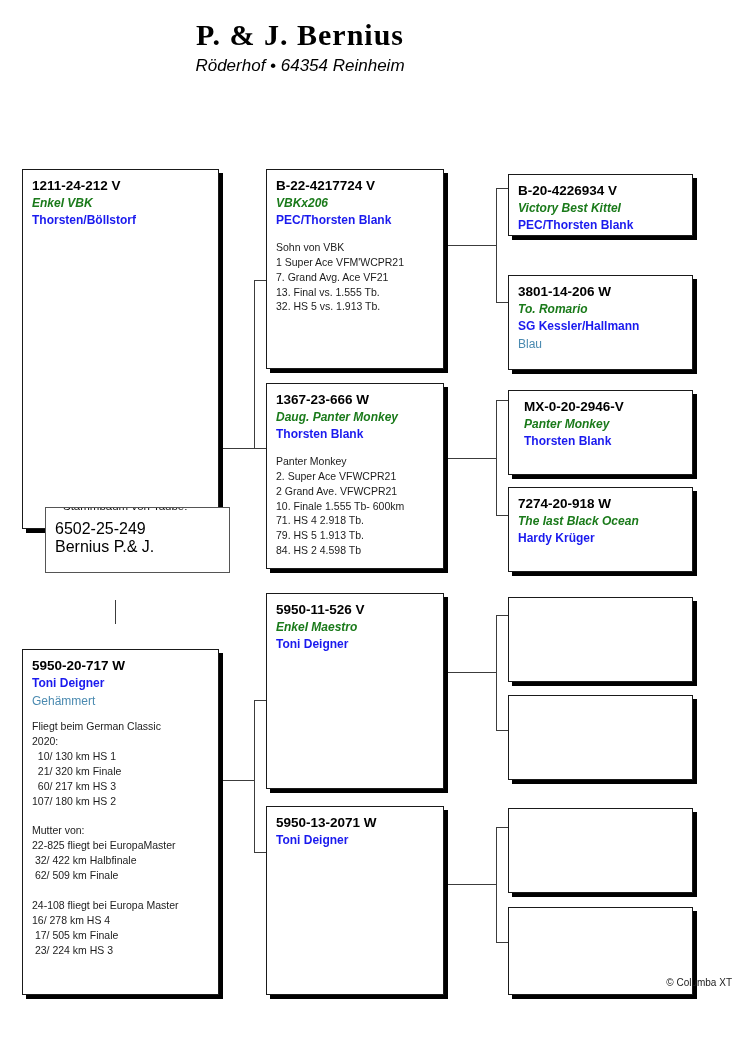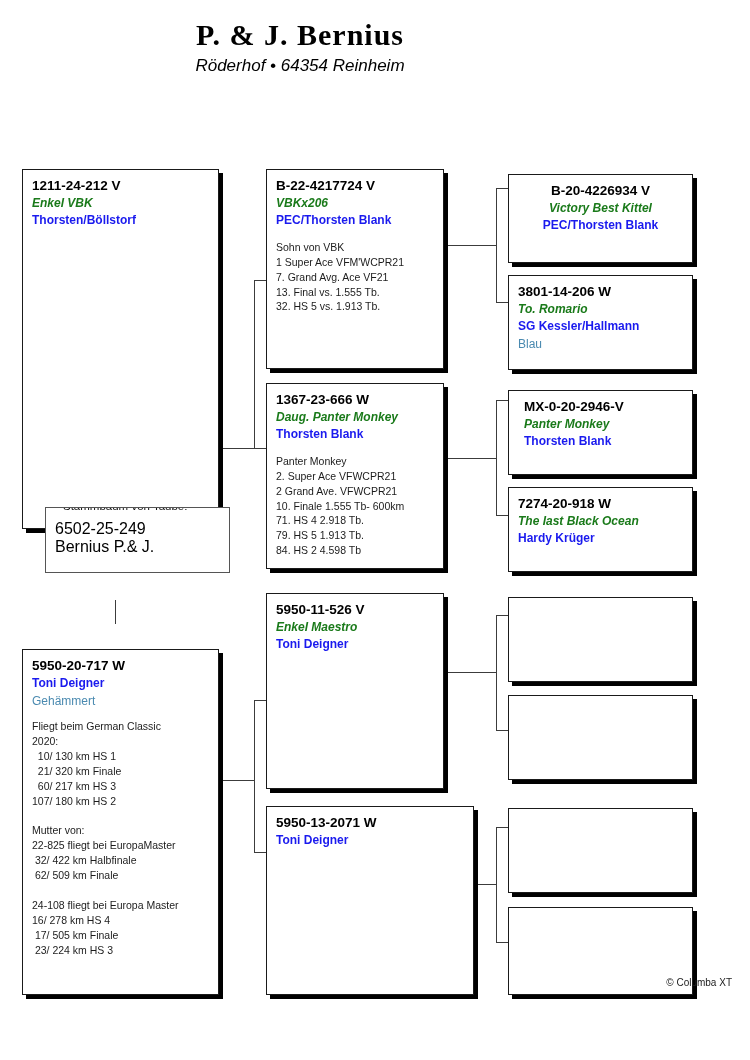--- a/index.html
+++ b/index.html
@@ -233,26 +233,26 @@
 79. HS 5 1.913 Tb.
 84. HS 2 4.598 Tb</div>
 </div>
 
 <div class="pbox" style="left:266px; top:568px; width:178px; height:196px;">
   <div class="ring">5950-11-526 V</div>
   <div class="nick">Enkel Maestro</div>
   <div class="owner">Toni Deigner</div>
 </div>
 
-<div class="pbox" style="left:266px; top:781px; width:208px; height:189px;">
+<div class="pbox" style="left:266px; top:781px; width:178px; height:189px;">
   <div class="ring">5950-13-2071 W</div>
   <div class="owner">Toni Deigner</div>
 </div>
 
-<div class="pbox" style="left:508px; top:149px; width:185px; height:89px;text-align:center;">
+<div class="pbox" style="left:508px; top:149px; width:185px; height:62px;">
   <div class="ring">B-20-4226934 V</div>
   <div class="nick">Victory Best Kittel</div>
   <div class="owner">PEC/Thorsten Blank</div>
 </div>
 
 <div class="pbox" style="left:508px; top:250px; width:185px; height:95px;">
   <div class="ring">3801-14-206 W</div>
   <div class="nick">To. Romario</div>
   <div class="owner">SG Kessler/Hallmann</div>
   <div class="colour">Blau</div>

